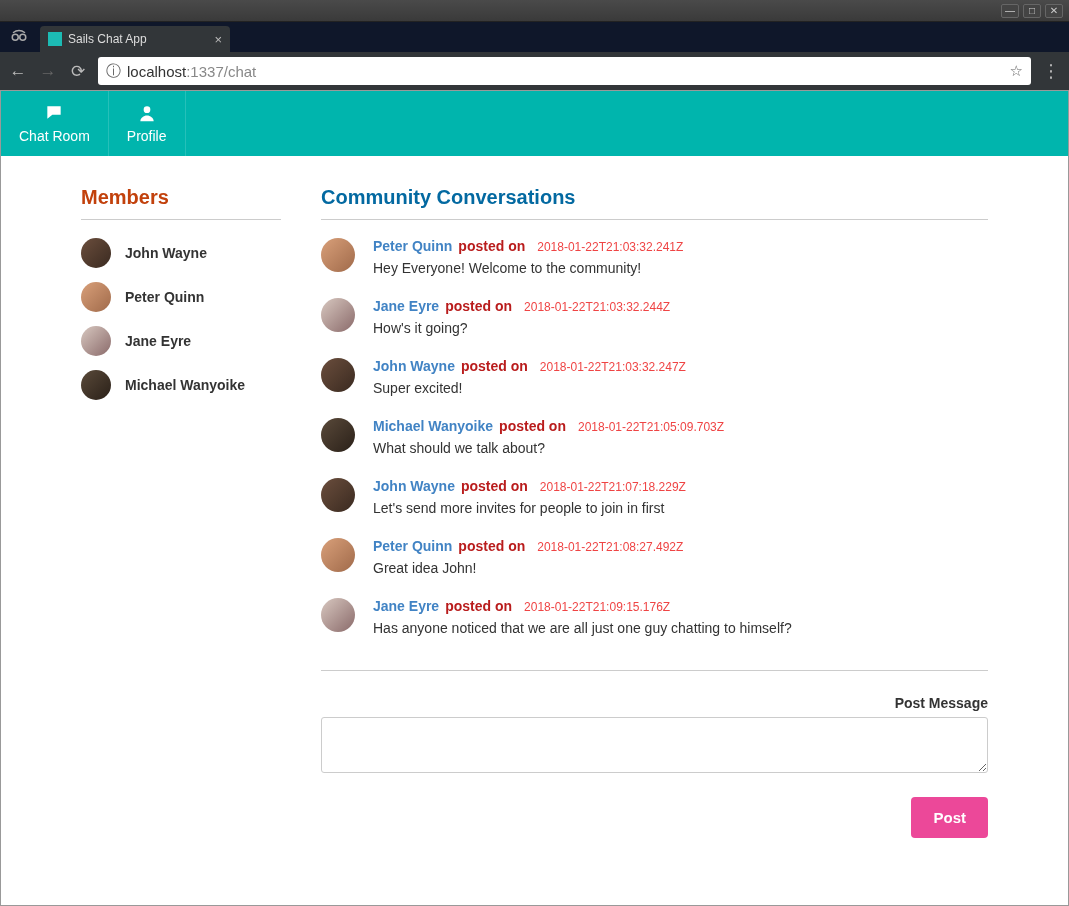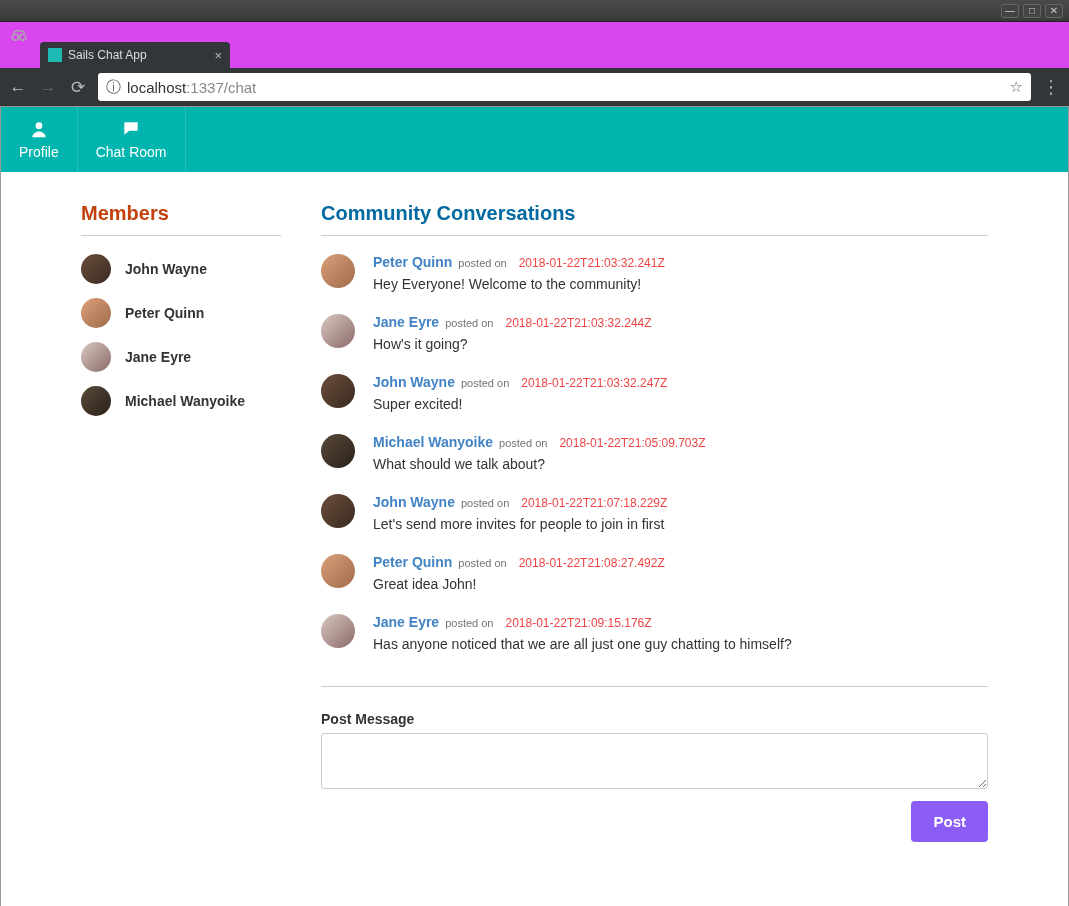--- a/index.html
+++ b/index.html
@@ -24,22 +24,22 @@
   .os-btn {
     width: 18px; height: 14px;
     border: 1px solid #666;
     border-radius: 2px;
     display: flex; align-items: center; justify-content: center;
     color: #ccc; font-size: 10px;
     background: #444;
   }
   
   .tab-strip {
-    height: 46px;
-    background: #d946ef;
+    height: 30px;
+    background: #0f172a;
     display: flex;
     align-items: flex-end;
     padding-left: 40px;
     position: relative;
   }
   .incognito-icon {
     position: absolute;
     left: 10px; top: 6px;
     color: #aaa;
     font-size: 14px;
@@ -162,40 +162,40 @@
   .post-body { flex: 1; }
   .post-header {
     display: flex; align-items: baseline; gap: 6px;
     margin-bottom: 6px;
   }
   .post-author {
     color: #4183c4;
     font-weight: 700;
     font-size: 14px;
   }
-  .post-verb { font-weight: 400; font-size: 11px; color: #737373; }
+  .post-verb { font-weight: 700; font-size: 14px; color: #b91c1c; }
   .post-time { color: #ef4444; font-size: 12px; margin-left: 6px; }
   .post-text { color: #333; font-size: 14px; }
   .compose-label {
-    font-size: 14px; font-weight: 700; color: #333; margin: 24px 0 6px 0;
+    font-size: 14px; font-weight: 700; color: #333; margin: 24px 0 6px 0; text-align: right;
   }
   .compose-area {
     width: 100%;
     height: 56px;
     border: 1px solid #ccc;
     border-radius: 3px;
     resize: vertical;
     font-family: inherit;
     font-size: 14px;
     padding: 6px;
   }
   .post-btn {
     float: right;
-    margin-top: 8px;
-    background: #8b5cf6;
+    margin-top: 20px;
+    background: #ec4899;
     color: #fff;
     border: none;
     padding: 12px 22px;
     font-size: 15px;
     font-weight: 700;
     border-radius: 4px;
   }
   .big-hr { border:none; border-top:1px solid #ccc; margin-top: 12px; }
   
   .av-1 { background: linear-gradient(135deg,#6b4e3d,#3a2a20); }
@@ -239,34 +239,34 @@
     <span class="star">☆</span>
   </div>
   <span class="kebab">⋮</span>
 </div>
 
 <div class="page">
 
   <div class="navbar">
     <div class="nav-item">
       <span>
+        <svg width="22" height="20" viewBox="0 0 24 24">
+            <path d="M4 4h16v10H10l-6 5V4z"></path>
+          </svg>
+      </span>
+      <span>Chat Room</span>
+    </div>
+    <div class="nav-item">
+      <span>
         <svg width="20" height="20" viewBox="0 0 24 24">
             <circle cx="12" cy="8" r="4"></circle>
             <path d="M4 22c0-4 4-7 8-7s8 3 8 7z"></path>
           </svg>
       </span>
       <span>Profile</span>
-    </div>
-    <div class="nav-item">
-      <span>
-        <svg width="22" height="20" viewBox="0 0 24 24">
-            <path d="M4 4h16v10H10l-6 5V4z"></path>
-          </svg>
-      </span>
-      <span>Chat Room</span>
     </div>
   </div>
 
   <div class="container">
     <div class="sidebar">
       <h2>Members</h2>
       <hr class="divider">
       <div id="members-list">
           <div class="member-row">
             <div class="avatar av-1"></div>

